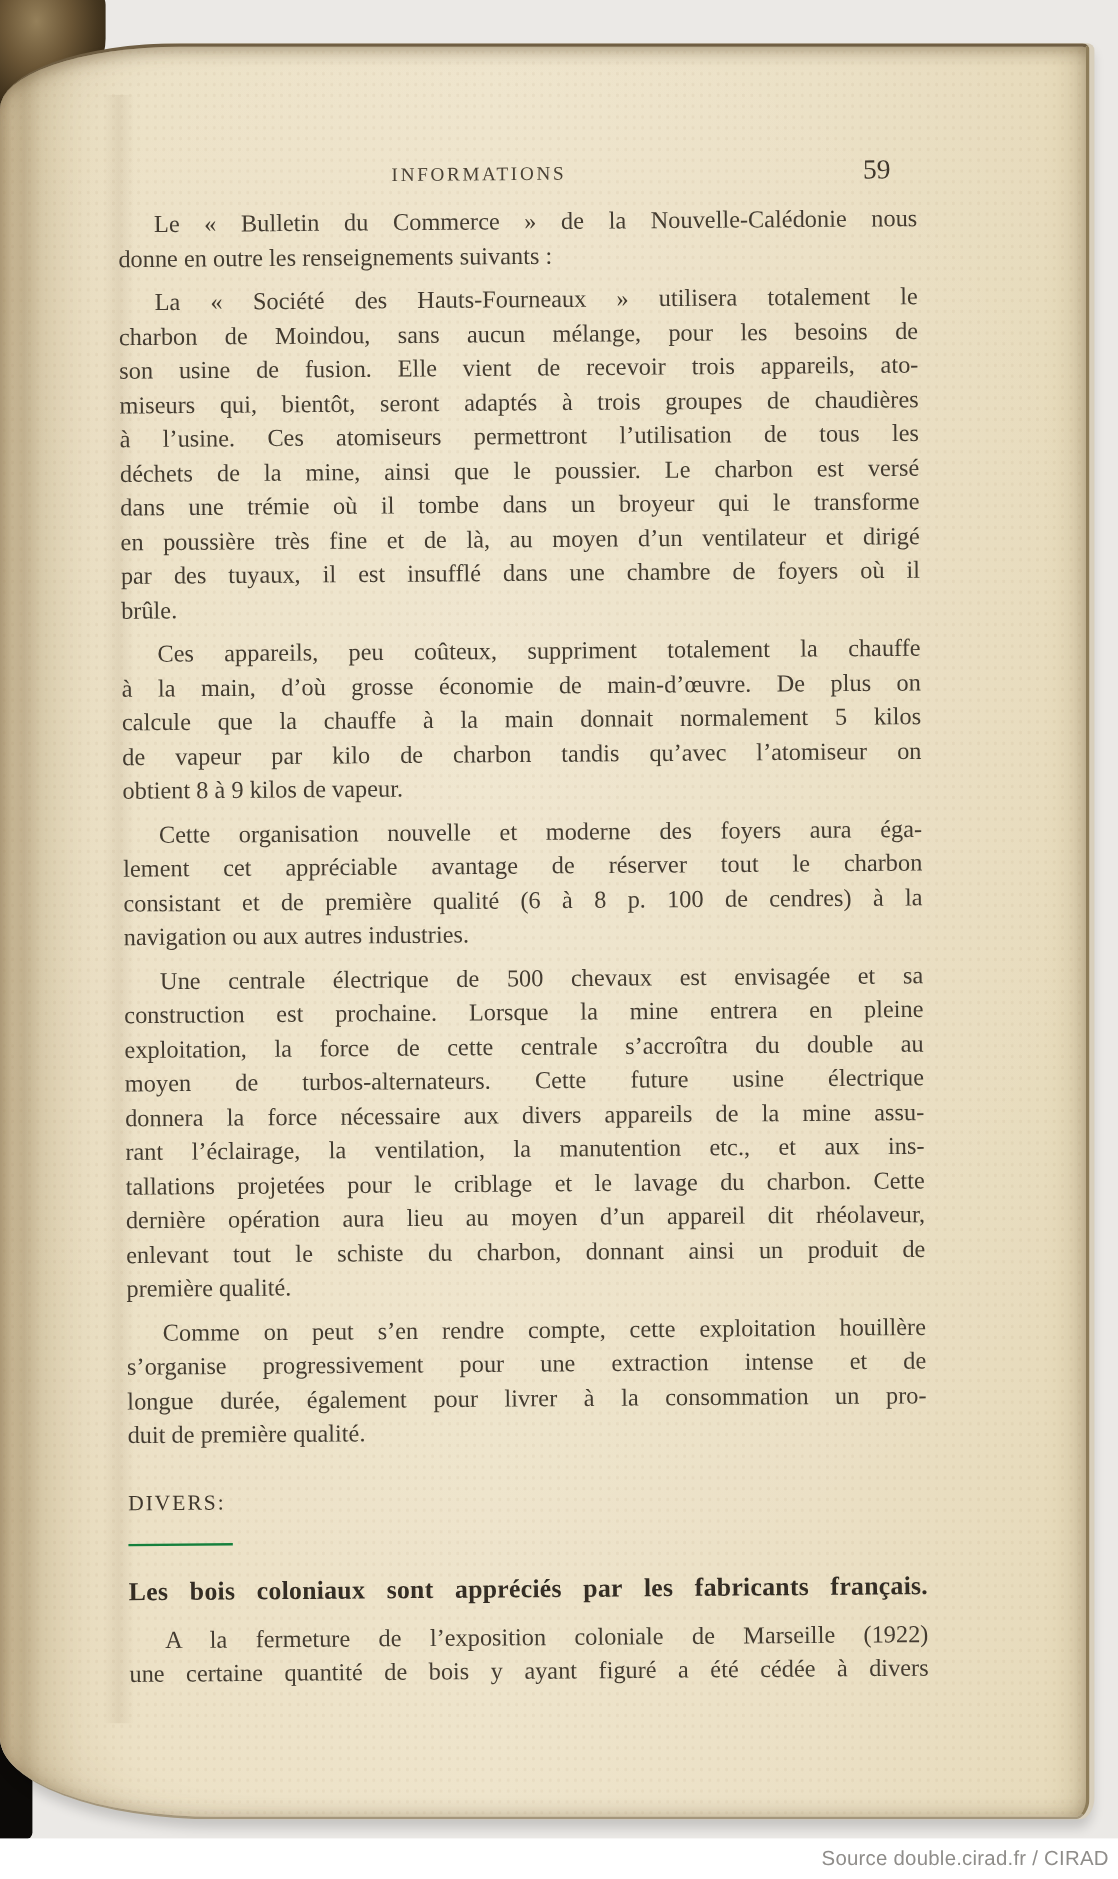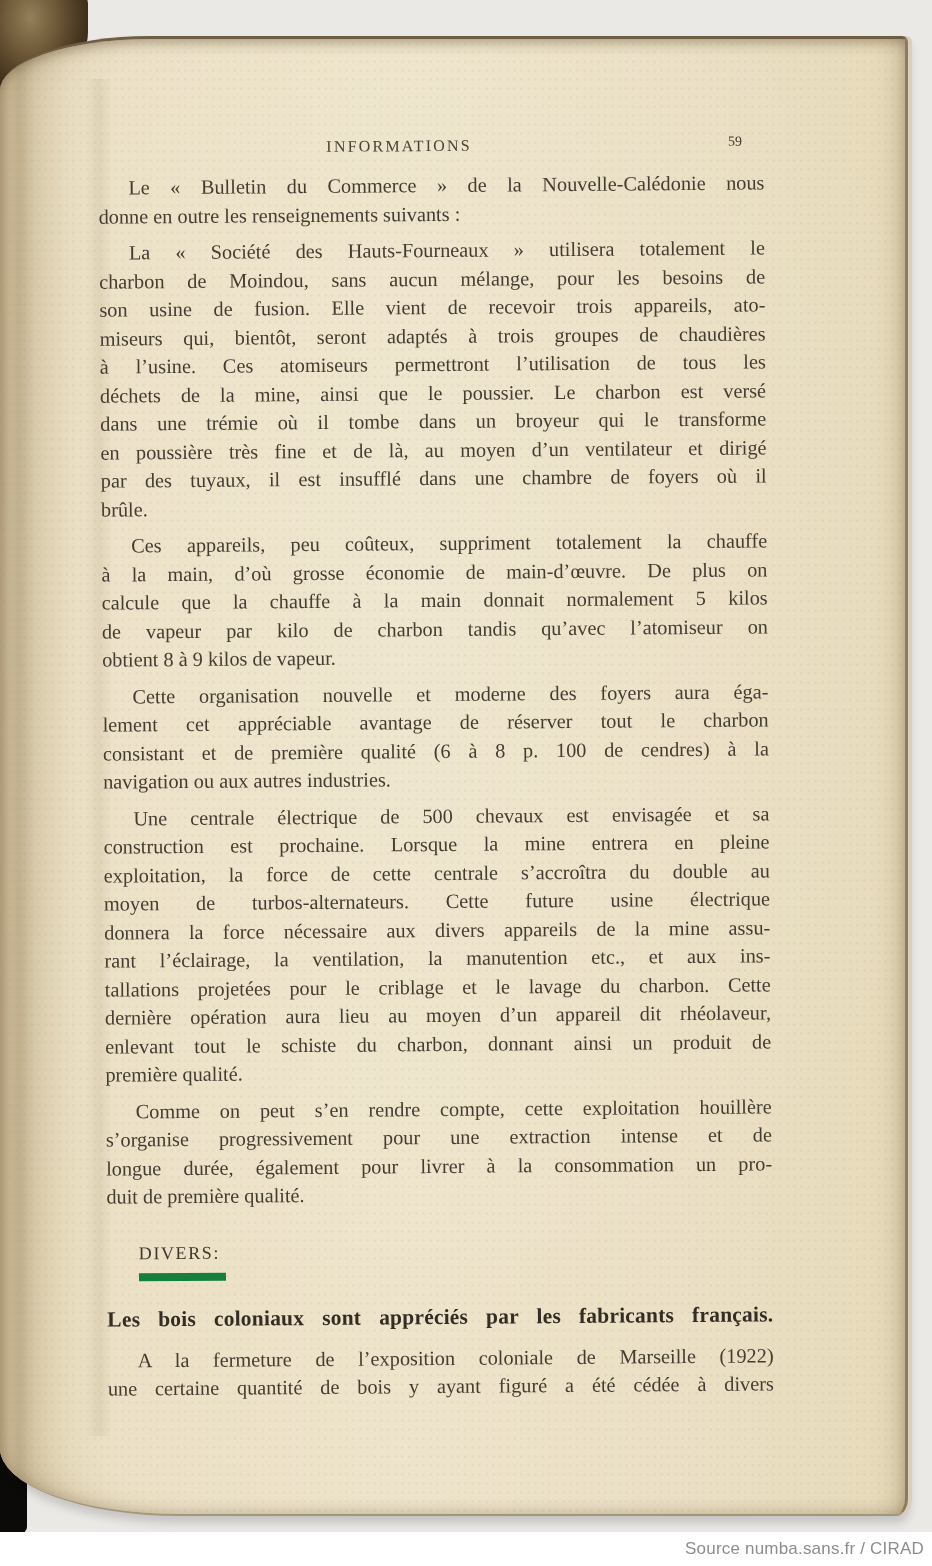--- a/index.html
+++ b/index.html
@@ -74,31 +74,31 @@
     transform:rotate(-0.45deg);
     color:var(--ink);
     font-size:20.3px;line-height:28.5px;
   }
   .running-head{position:relative;height:26px;margin-bottom:13px;}
   .running-title{
     position:absolute;left:0;right:40px;text-align:center;
     font-size:16px;letter-spacing:2.2px;color:#4a4236;
     transform:translateX(-12px);
   }
-  .page-number{position:absolute;right:22px;top:-2px;font-size:14px;color:#3f372c;}
+  .page-number{position:absolute;right:22px;top:-2px;font-size:23px;color:#3f372c;}
 
   .para{margin-bottom:8px;}
   .line{text-align:justify;text-align-last:justify;text-justify:inter-word;}
   .line.first{text-indent:30px;}
   .line.last{text-align-last:left;}
 
   .section-label{margin:27px 0 24px;}
   .section-label span{
     display:inline-block;font-size:18px;letter-spacing:1.6px;color:#3f372c;
-    padding:0 6px 6px 0;border-bottom:8px solid #15803d;margin-left:32px;
+    padding:0 6px 20px 0;border-bottom:2px solid #15803d;
   }
   .subheading{
     font-size:21.5px;font-weight:bold;color:#342d24;
     text-align:justify;text-align-last:justify;margin-bottom:12px;letter-spacing:0.2px;
   }
 </style>
 </head>
 <body>
 
 <div class="scene">
@@ -168,16 +168,16 @@
         <div class="section-label"><span>DIVERS:</span></div>
         <div class="subheading">Les bois coloniaux sont appréciés par les fabricants français.</div>
         <div class="para">
           <div class="line first">A la fermeture de l’exposition coloniale de Marseille (1922)</div>
           <div class="line">une certaine quantité de bois y ayant figuré a été cédée à divers</div>
         </div>
       </div>
   </div>
 
   <div class="footer-band">
-    <span>Source numba.sans.fr / CIRAD</span>
+    <span>Source double.cirad.fr / CIRAD</span>
   </div>
 
 </div>
 
 </body></html>

